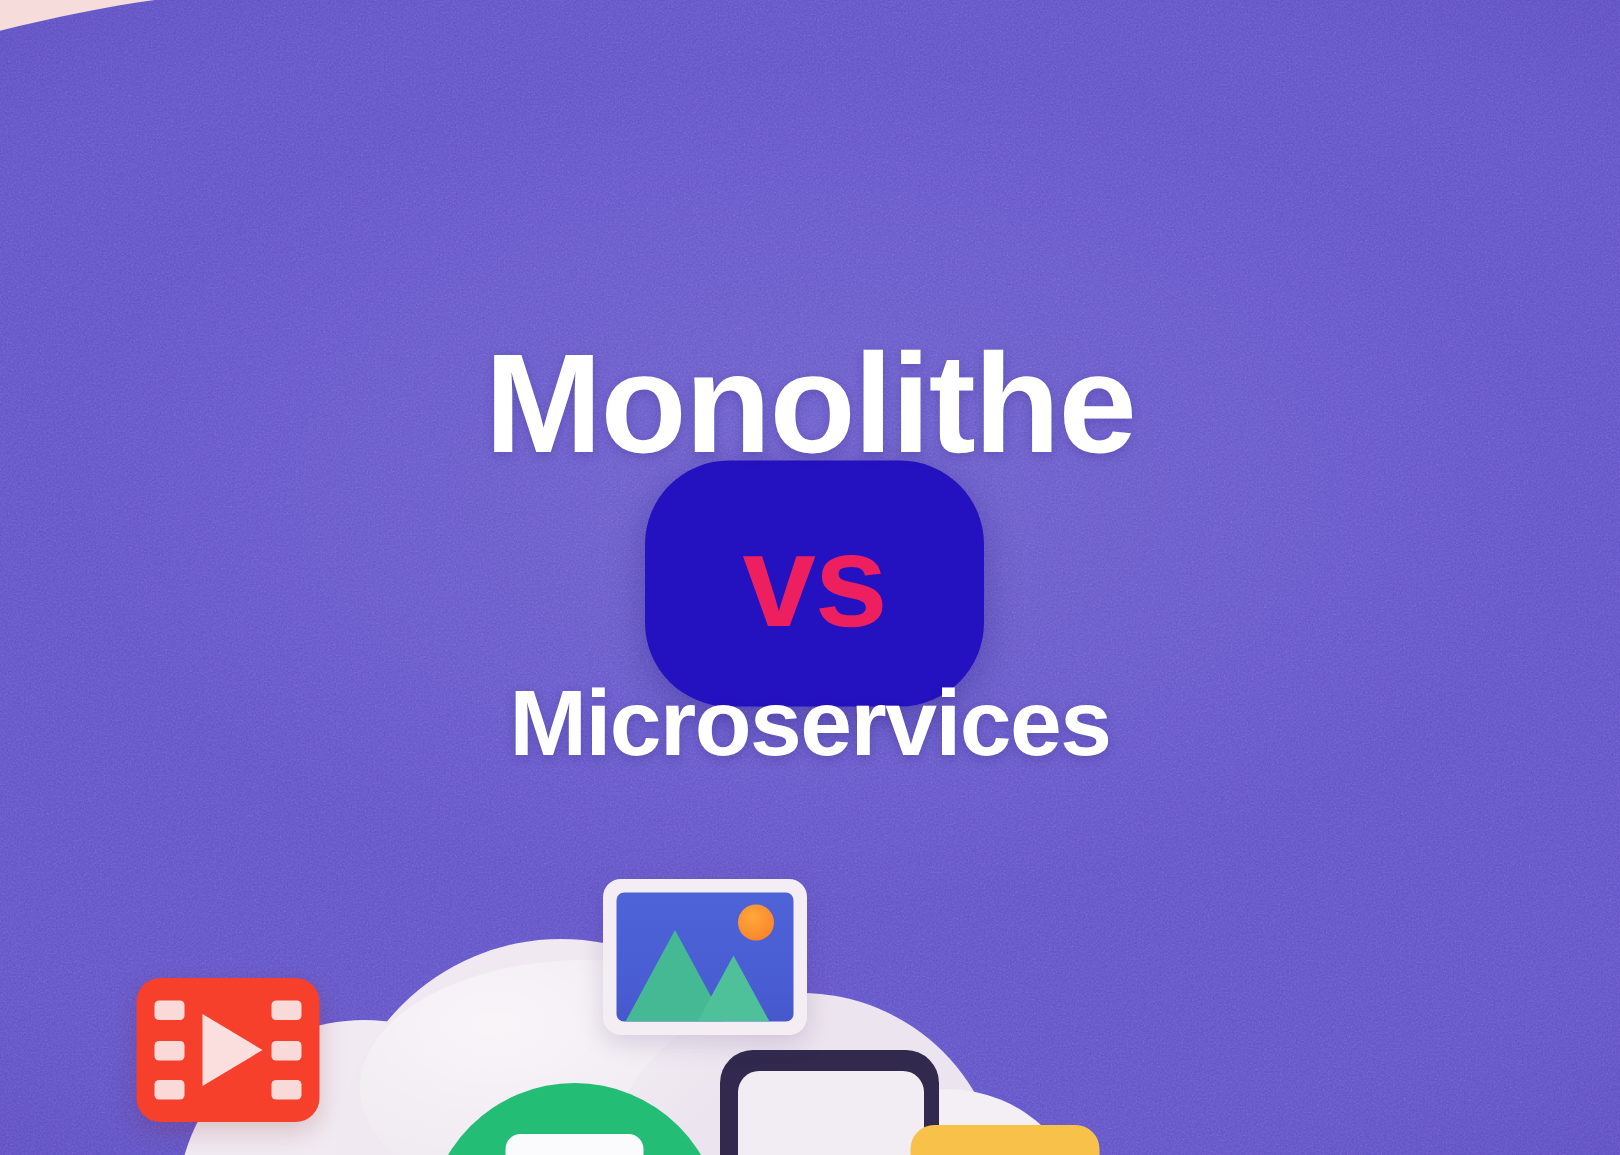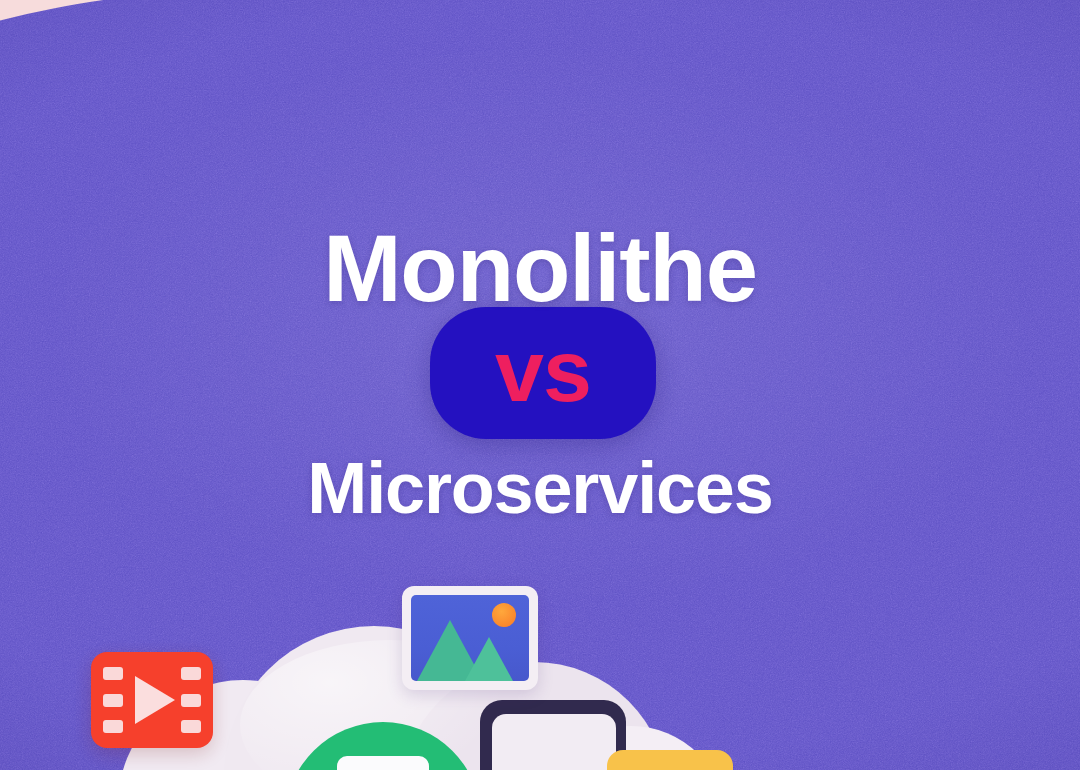--- a/index.html
+++ b/index.html
@@ -65,27 +65,27 @@
     color:#ffffff;
     font-family:Liberation Sans, sans-serif;
     font-weight:700;
     letter-spacing:-.012em;
     line-height:1;
     white-space:nowrap;
     text-shadow:0 2px 7px rgba(30,16,96,.22);
   }
 
   #title-top    { top:222px; font-size:94px; }
-  #title-bottom { top:452px; font-size:72px; letter-spacing:-.016em; }
+  #title-bottom { top:452px; font-size:62px; letter-spacing:-.016em; }
 
   
   #vs-badge {
     position:absolute;
     left:430px; top:307px;
-    width:226px; height:132px;
+    width:226px; height:164px;
     background:#2411c0;
     border-radius:56px;
     z-index:6;
     display:flex;
     align-items:center;
     justify-content:center;
     box-shadow:0 6px 24px rgba(22,10,100,.28);
   }
   #vs-label {
     color:#ee1f5f;

